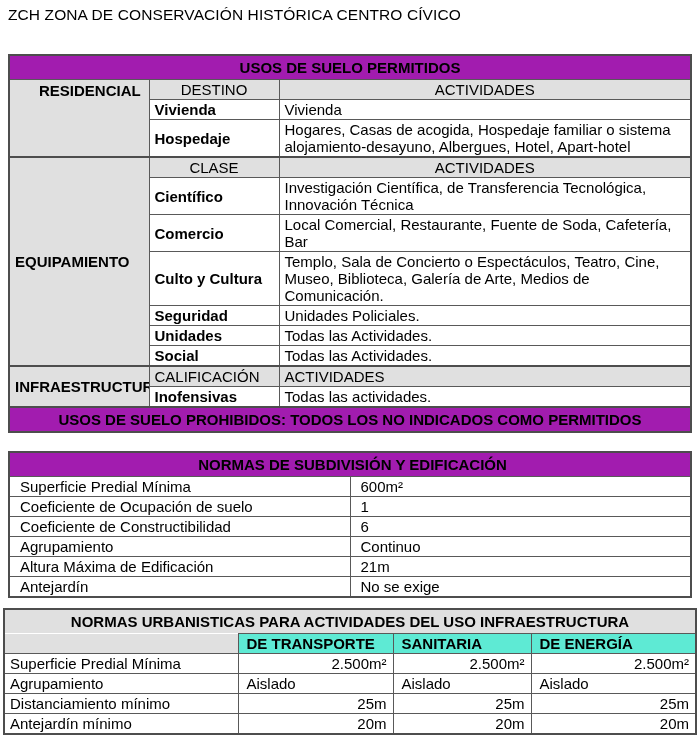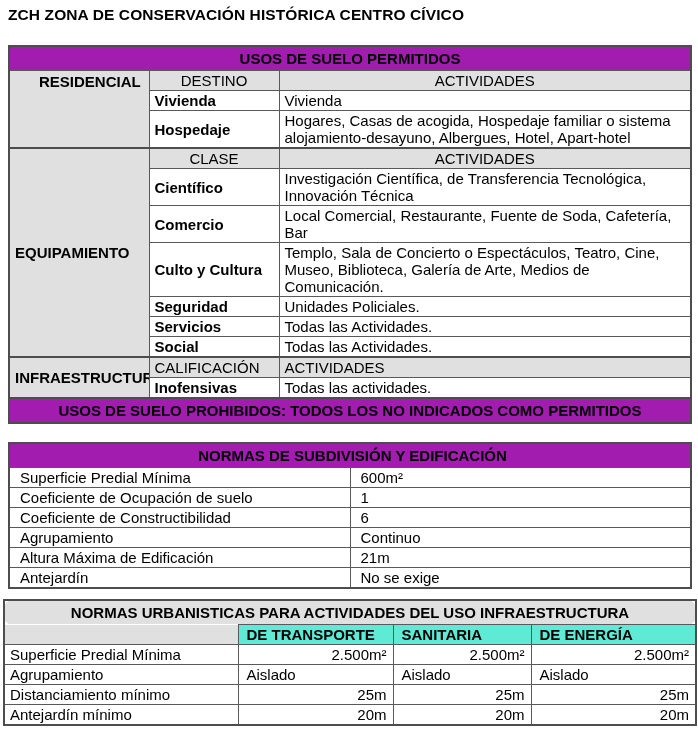--- a/index.html
+++ b/index.html
@@ -4,21 +4,21 @@
 <style>
   html,body{margin:0;padding:0;background:#fff;}
   body{
     width:698px;min-height:753px;
     padding:6px 0 0 0;
     font-family:"Liberation Sans","DejaVu Sans",sans-serif;
     font-size:15px;color:#000;
     -webkit-font-smoothing:antialiased;
   }
   .page-title{
-    font-size:15.5px;font-weight:bold;margin:0 0 21px 8px;
+    font-size:15.5px;font-weight:normal;margin:0 0 30px 8px;
     letter-spacing:.1px;
   }
   table{border-collapse:collapse;table-layout:fixed;}
   td{
     border:1px solid #595959;
     padding:1px 5px;line-height:17px;
     vertical-align:middle;overflow:hidden;
   }
   .tbl{margin-left:8px;width:682px;border:2px solid #4d4d4d;}
   .tbl3{margin-left:3px;width:692px;border:2px solid #4d4d4d;}
@@ -27,21 +27,21 @@
   }
   .sect-label{background:#e0e0e0;font-weight:bold;padding-left:5px;}
   .va-top{vertical-align:top;padding-top:2px;padding-left:29px;}
   .hdr{background:#e0e0e0;font-weight:normal;text-align:center;}
   .hdr.left{text-align:left;}
   .bold{font-weight:bold;}
   .sep td{border-top:2px solid #4d4d4d;}
   .gap1{height:18px;}
   .gap2{height:10px;}
   .t2 td{padding-left:10px;}
-  .t3-title{background:#e0e0e0;font-weight:bold;text-align:center;padding:3px 5px;border-bottom:none;border-radius:9px;}
+  .t3-title{background:#e0e0e0;font-weight:bold;text-align:center;padding:3px 5px;border-bottom:none;}
   .no-top{border-top:none;background:#e0e0e0;}
   .t3-hdr{background:#5eead4;font-weight:bold;text-align:left;border-top:1px solid #595959;padding-left:8px;}
   .num{text-align:right;padding-right:6px;}
 </style>
 </head>
 <body>
 
 <div class="page-title">ZCH ZONA DE CONSERVACIÓN HISTÓRICA CENTRO CÍVICO</div>
 
 <table class="tbl">
@@ -84,21 +84,21 @@
   </tr>
   <tr>
     <td class="bold">Culto y Cultura</td>
     <td>Templo, Sala de Concierto o Espectáculos, Teatro, Cine, Museo, Biblioteca, Galería de Arte, Medios de Comunicación.</td>
   </tr>
   <tr>
     <td class="bold">Seguridad</td>
     <td>Unidades Policiales.</td>
   </tr>
   <tr>
-    <td class="bold">Servicios</td>
+    <td class="bold">Unidades</td>
     <td>Todas las Actividades.</td>
   </tr>
   <tr>
     <td class="bold">Social</td>
     <td>Todas las Actividades.</td>
   </tr>
 
   <tr class="sep">
     <td rowspan="2" class="sect-label">INFRAESTRUCTURA</td>
     <td class="hdr left">CALIFICACIÓN</td>

